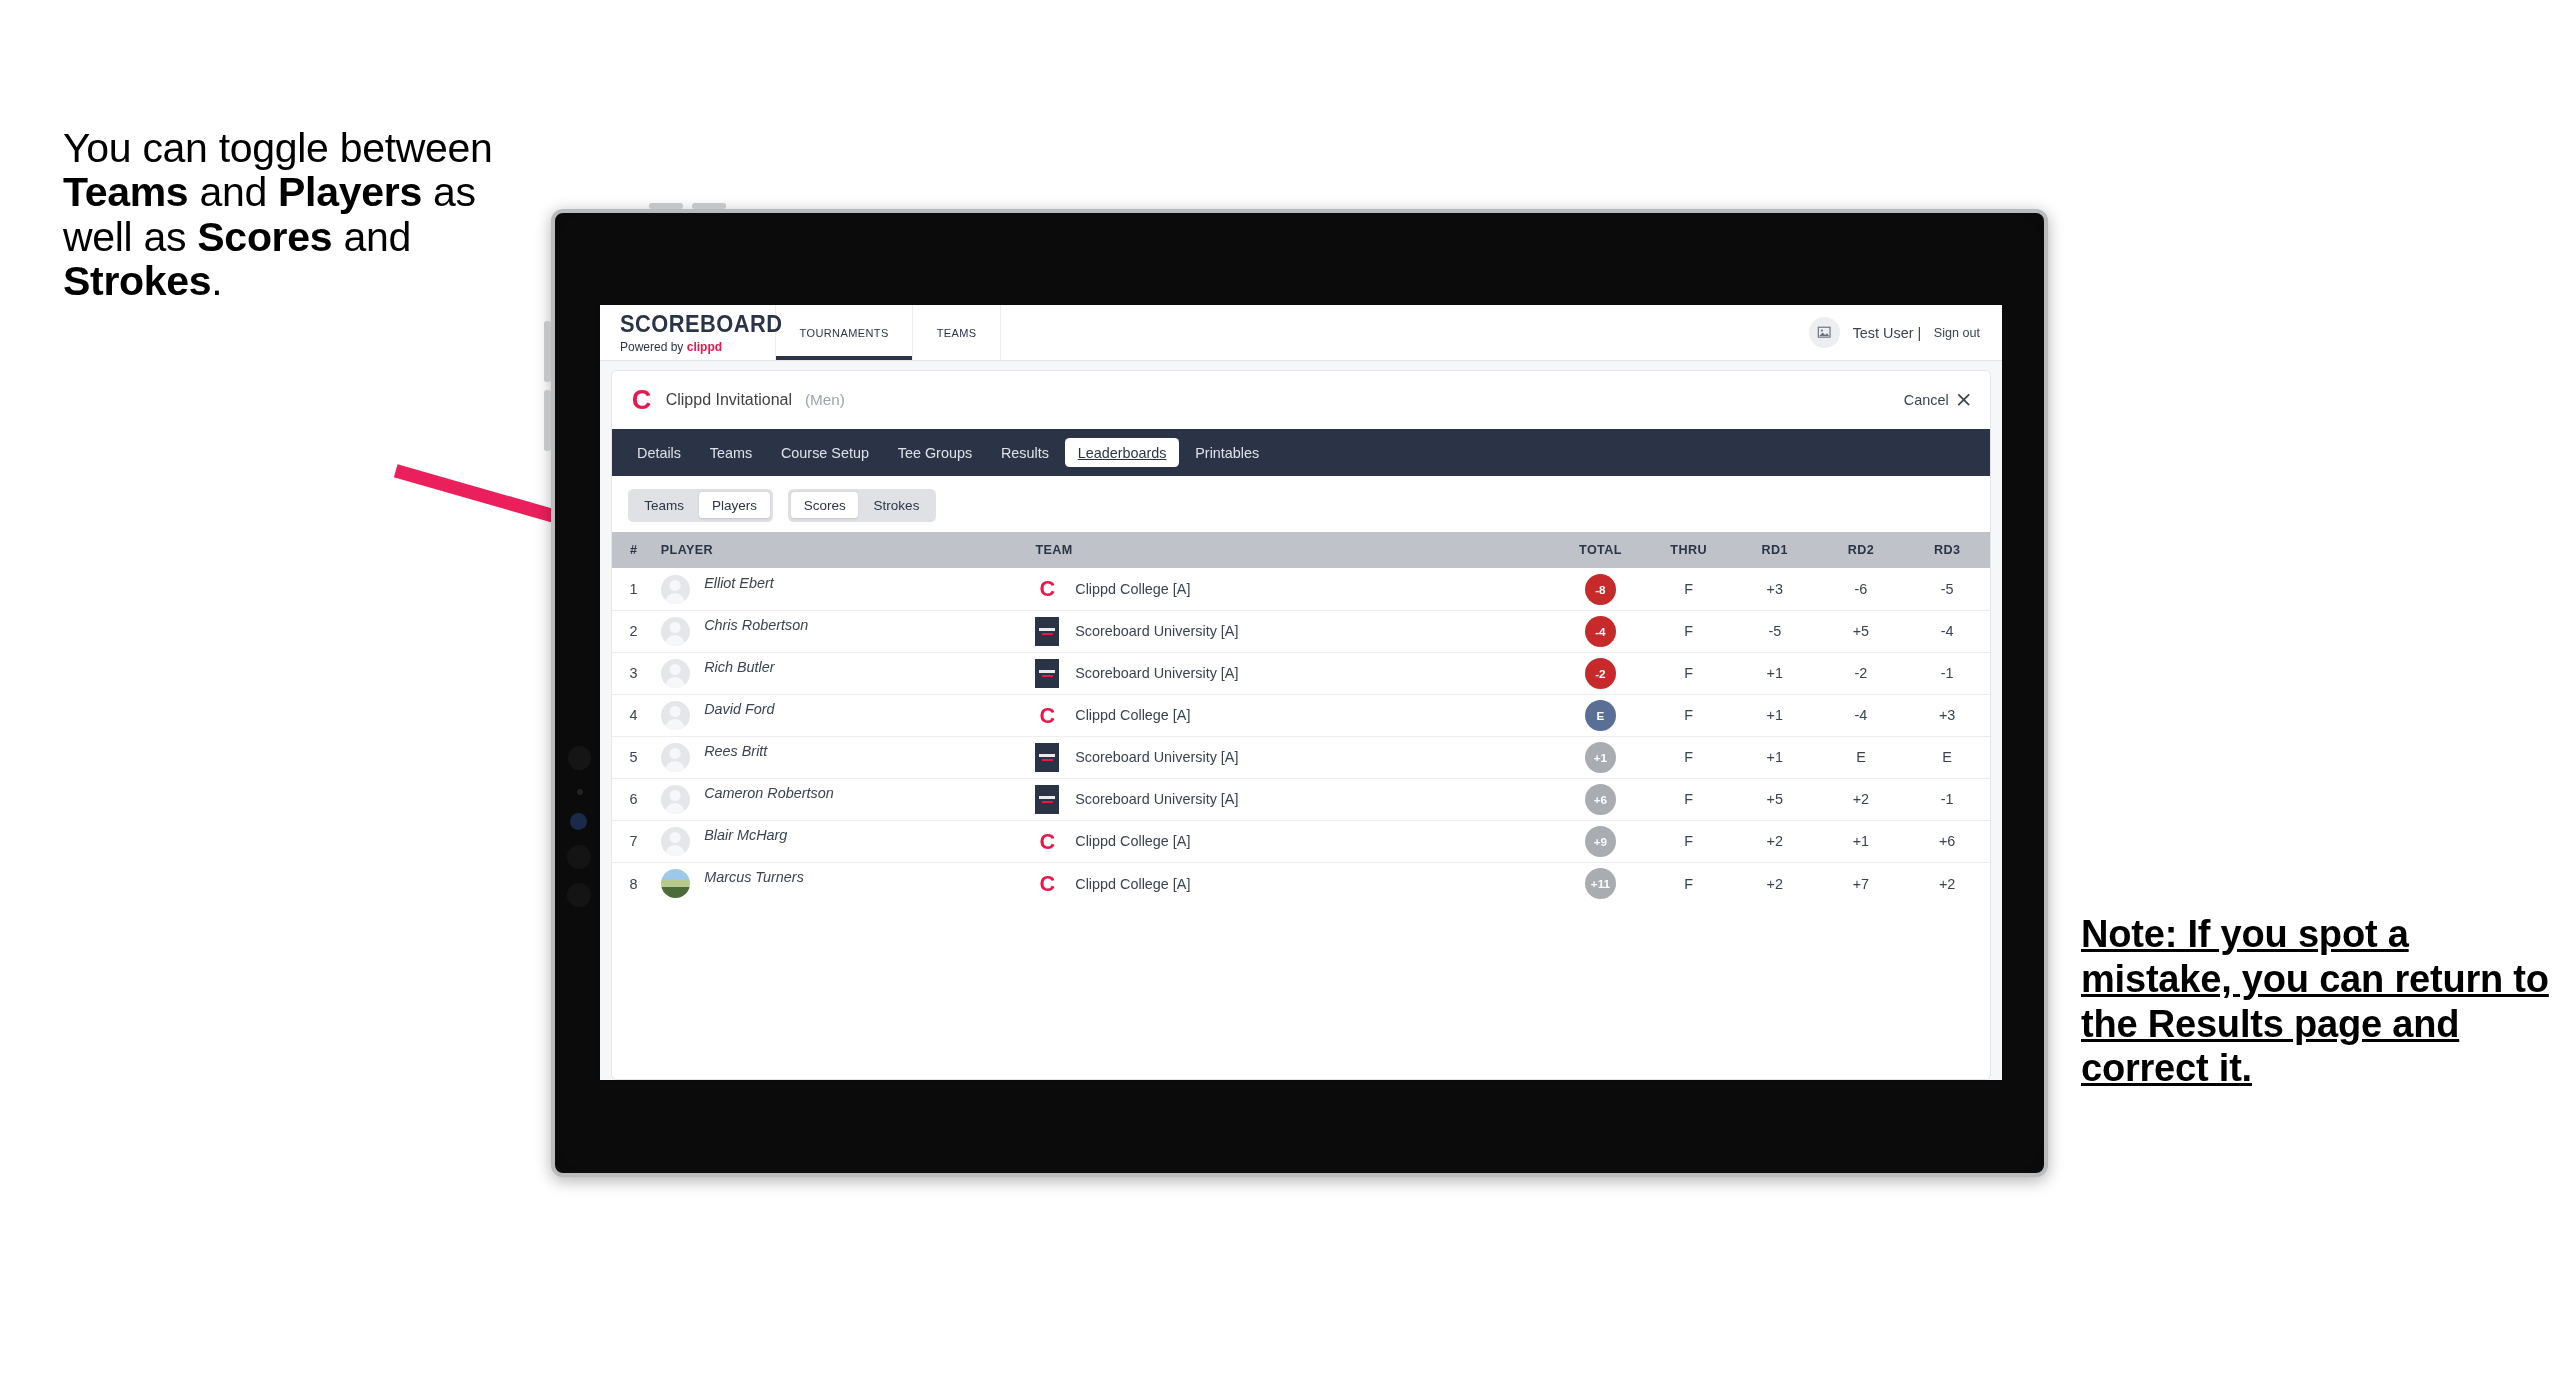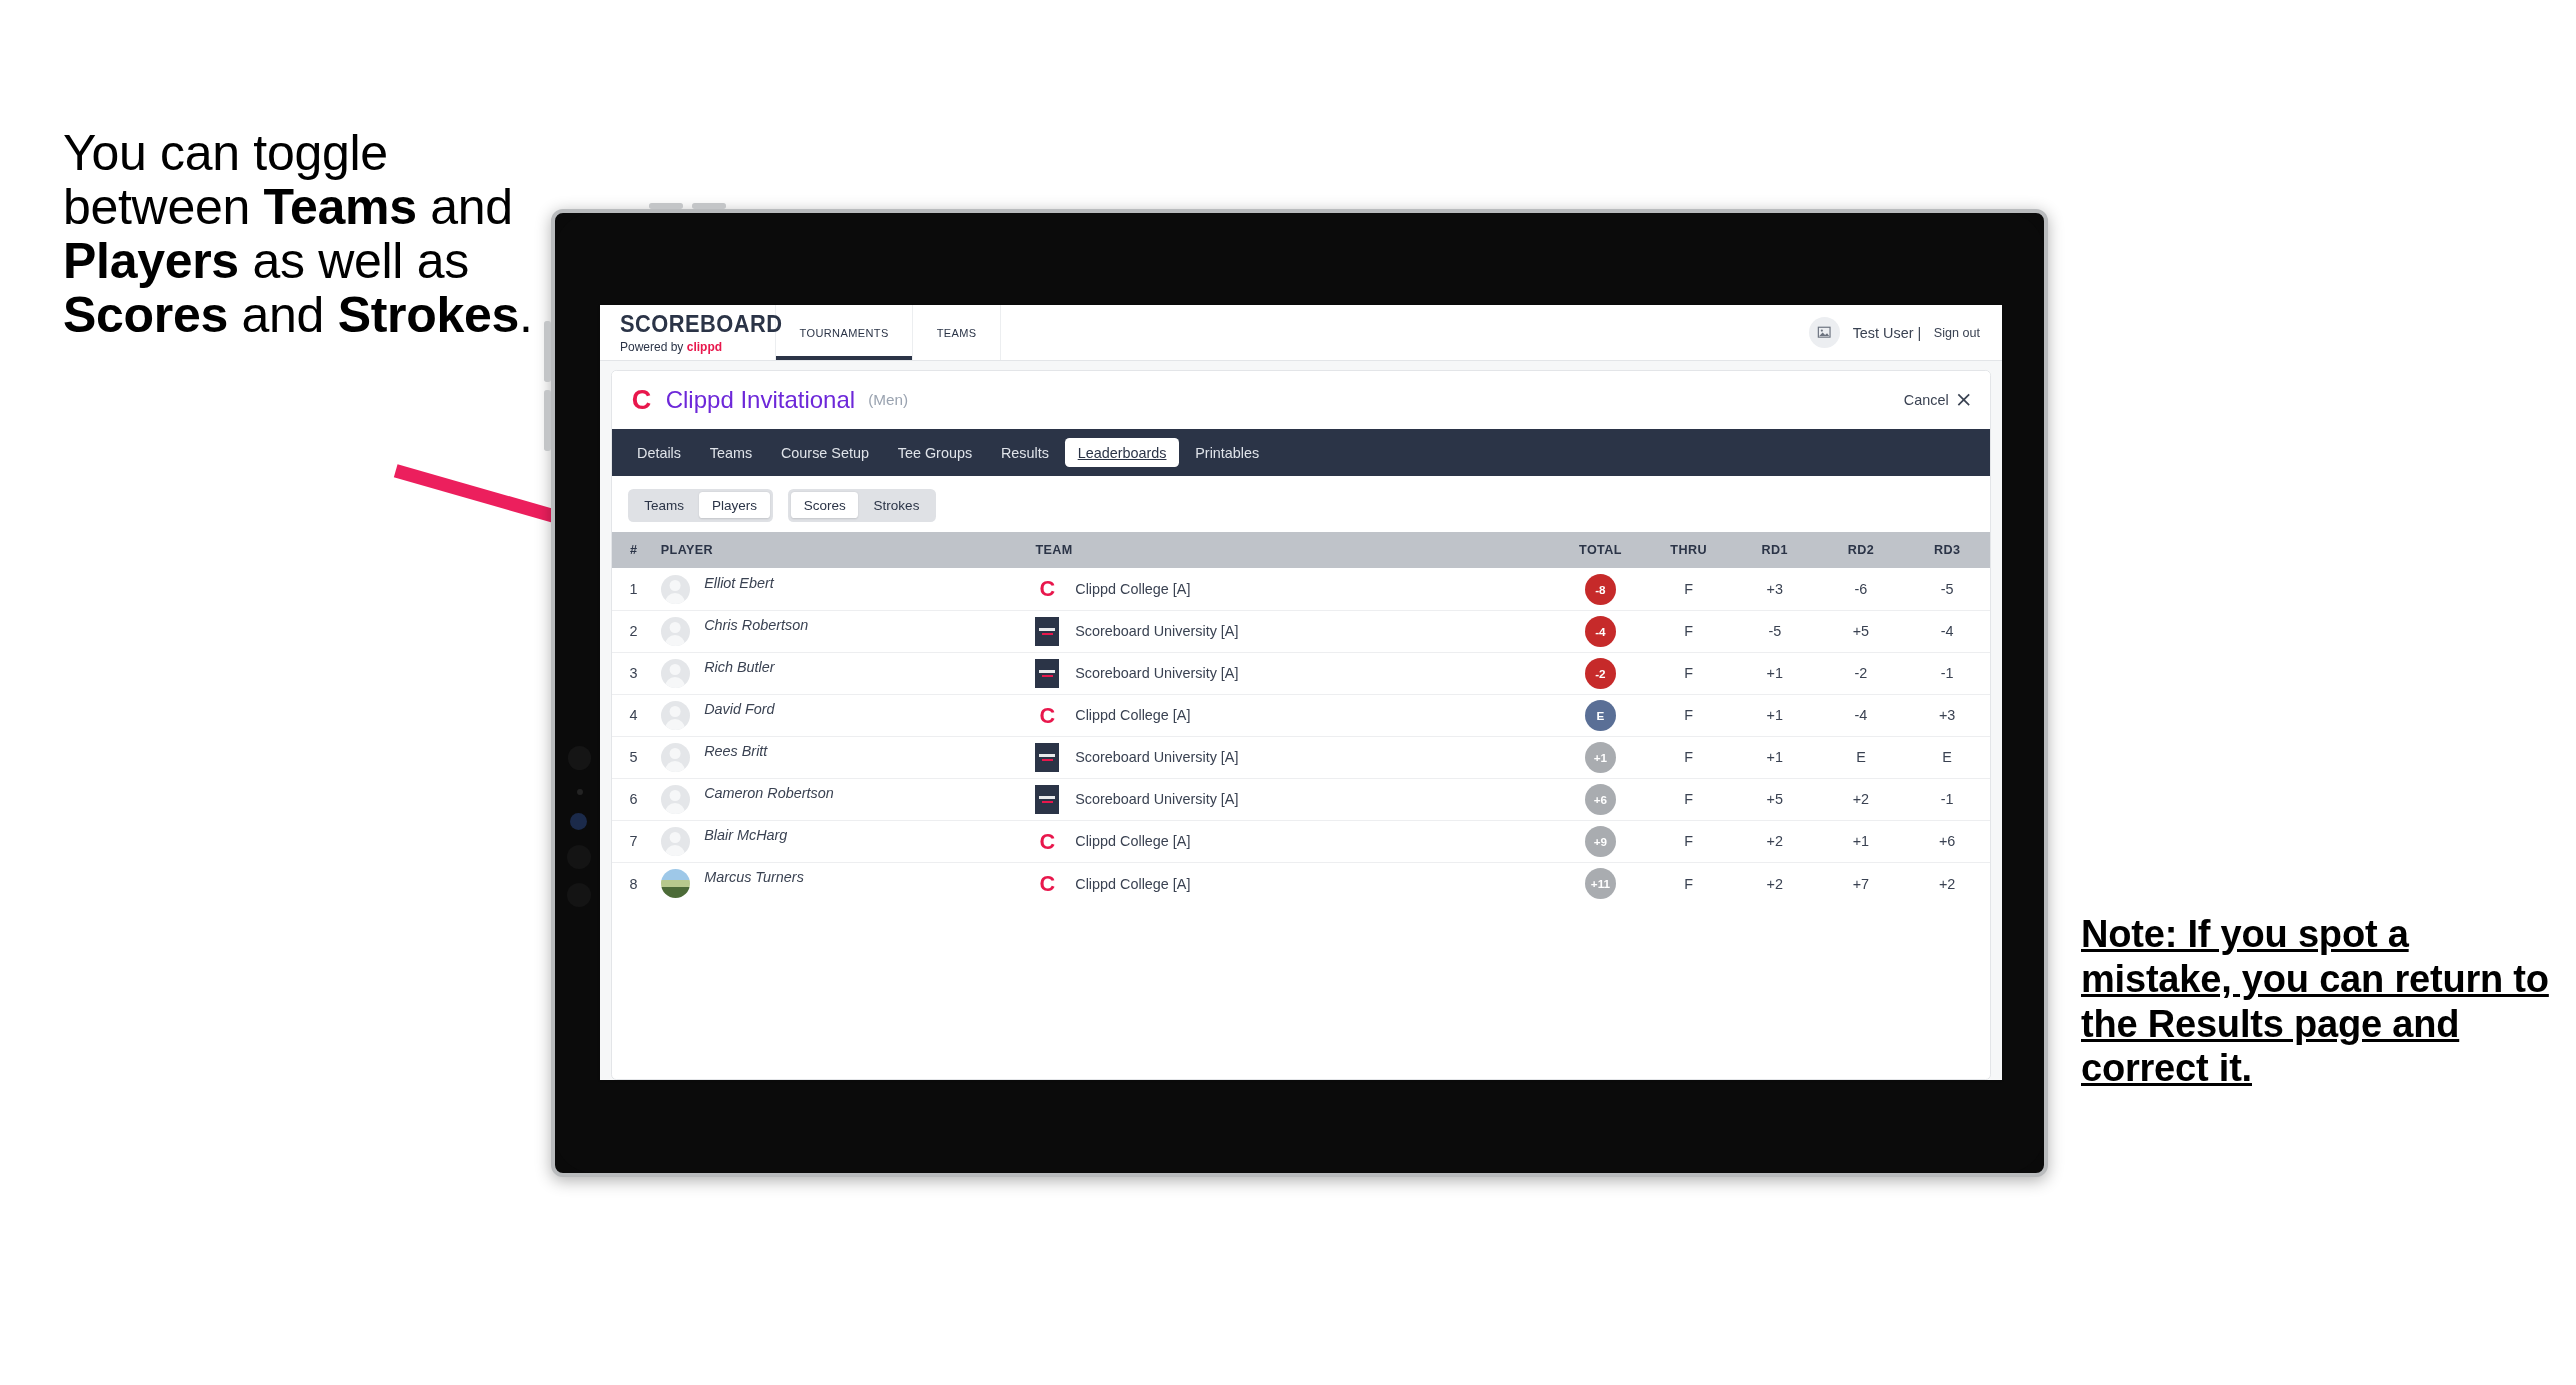--- a/index.html
+++ b/index.html
@@ -7,21 +7,21 @@
     width: 2576px; height: 1386px;
     background: #ffffff;
     font-family: "Liberation Sans", sans-serif;
     overflow: hidden;
   }
   #stage { position: relative; width: 2576px; height: 1386px; background:#fff; }
 
   
   .anno-left {
     position: absolute; left: 63px; top: 126px; width: 470px;
-    font-size: 50px; line-height: 1.08; color: #000;
+    font-size: 41px; line-height: 1.08; color: #000;
     letter-spacing: -0.3px;
   }
   .anno-left .b { font-weight: bold; }
 
   
   .anno-right {
     position: absolute; left: 2081px; top: 912px; width: 488px;
     font-size: 38px; line-height: 1.18; color: #000;
     font-weight: bold; letter-spacing: -0.2px; text-decoration: underline;
   }
@@ -98,21 +98,21 @@
   .page-body { background:#f6f7f8; padding: 9px 10.8px 0 10.8px; height: calc(100% - 56px); }
   .card { background:#ffffff; border:0.9px solid #e3e5e8; border-radius:5.4px; overflow:hidden; height:100%; }
 
   .tourney-bar {
     height: 58px; display:flex; align-items:center; padding: 0 20px; background:#fff;
   }
   .c-mark {
     font-size: 27px; font-weight: bold; color:#e8174c; margin-right:14.4px;
     font-family:"Liberation Sans", sans-serif; line-height:1;
   }
-  .tourney-name { font-size:24px; color:#6d28d9; }
+  .tourney-name { font-size:16px; color:#404040; }
   .tourney-gender { font-size:15.3px; color:#9aa3b0; margin-left:13px; }
   .cancel-btn {
     margin-left:auto; display:flex; align-items:center; gap:8.1px;
     font-size:14.4px; color:#3a4252; cursor:pointer;
   }
 
   
   .subnav {
     background:#2b3447; height:47px; display:flex; align-items:center; padding:0 12.6px; gap:3.6px;
   }

